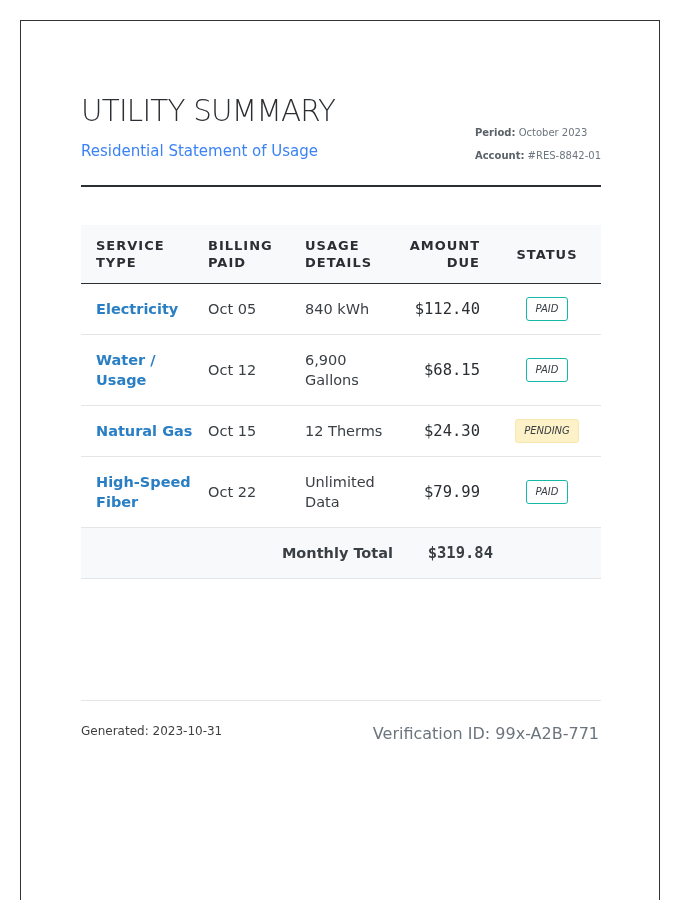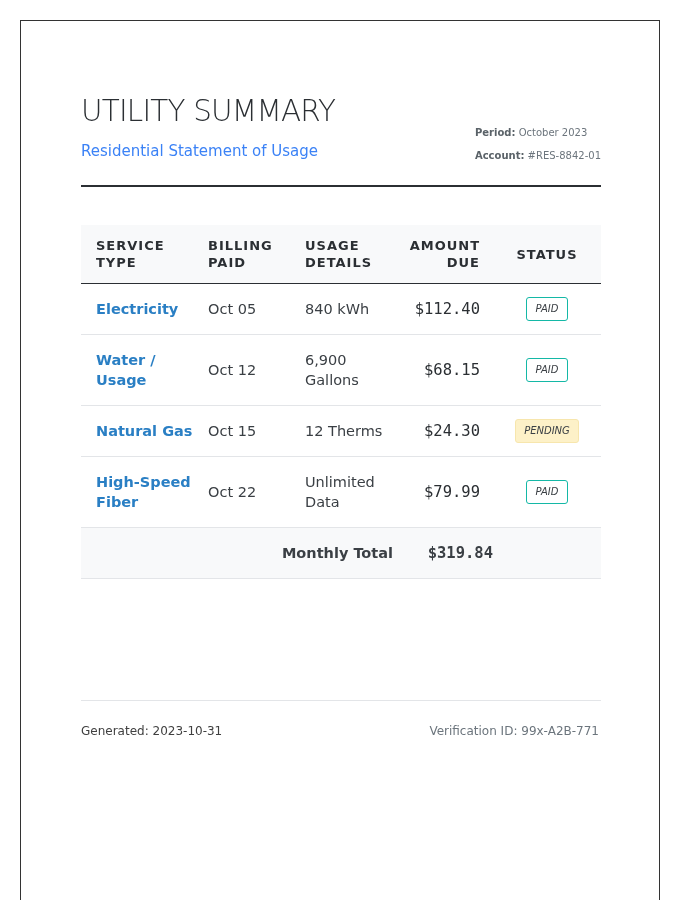--- a/index.html
+++ b/index.html
@@ -57,21 +57,21 @@
       background: #fff;
       font-style: italic;
     }
     .badge.pending { background: #fdf1c8; border-color: #f7e6ad; }
     tr.total td { background: #f8f9fa; height: 50px; border-bottom: 1px solid #e3e5e8; }
     .total-label { text-align: right; font-weight: bold; color: #2b2f33; padding-right: 22px; }
     .total-amt { text-align: right; font-family: "DejaVu Sans Mono", monospace; font-weight: bold; font-size: 15.5px; color: #2b2f33; padding-right: 13px; }
 
     .footer-rule { position: absolute; left: 60px; top: 679px; width: 520px; border-top: 1px solid #e3e5e8; }
     .footer-left { position: absolute; left: 60px; top: 703px; font-size: 12px; color: #404040; }
-    .footer-right { position: absolute; right: 60px; top: 703px; font-size: 12px; color: #6c757d; }
+    .footer-right { position: absolute; right: 60px; top: 703px; font-size: 16px; color: #6c757d; }
   </style>
 </head>
 <body>
 
 <div class="page">
   <div class="header">
     <div class="title">UTILITY SUMMARY</div>
     <div class="subtitle">Residential Statement of Usage</div>
     <div class="meta">
       <div><b>Period:</b> <span>October 2023</span></div>

